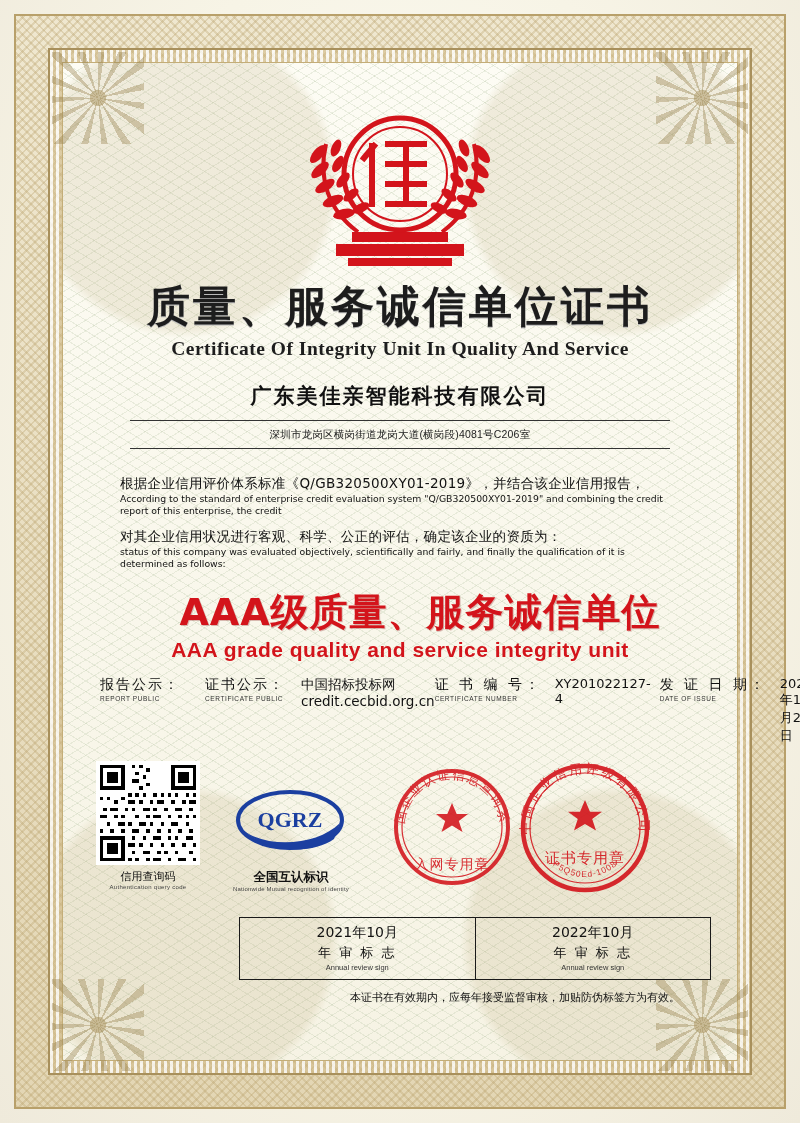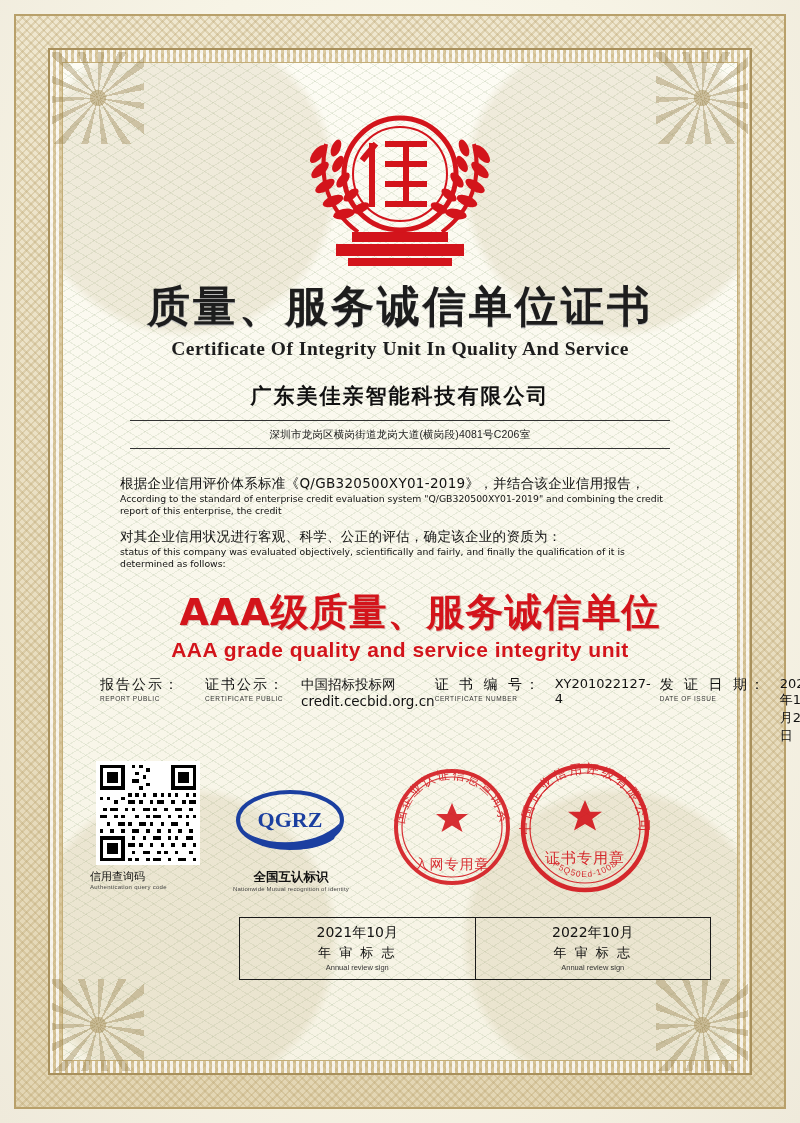--- a/index.html
+++ b/index.html
@@ -136,21 +136,21 @@
 
   
   .badges{
     margin-top:16px;width:620px;height:150px;position:relative;
   }
   .qr{
     position:absolute;left:6px;top:0;width:104px;height:104px;
     background:#fff;
   }
   .qr svg{display:block;}
-  .qr-cap{position:absolute;left:0;top:108px;width:116px;text-align:left;}
+  .qr-cap{position:absolute;left:0;top:108px;width:116px;text-align:center;}
   .qr-cap .c1{font-size:11px;color:#111;font-family:"DejaVu Sans", sans-serif;}
   .qr-cap .c2{font-size:6px;color:#444;letter-spacing:.3px;}
 
   .qgrz{position:absolute;left:140px;top:18px;width:120px;height:82px;}
   .qgrz-cap{position:absolute;left:128px;top:108px;width:146px;text-align:center;}
   .qgrz-cap .c1{font-size:12.5px;font-weight:bold;color:#111;font-family:"DejaVu Sans", sans-serif;}
   .qgrz-cap .c2{font-size:6px;color:#444;letter-spacing:.2px;}
 
   .seal1{position:absolute;left:292px;top:-4px;}
   .seal2{position:absolute;left:420px;top:-8px;}
@@ -492,16 +492,17 @@
         <div class="a3">Annual review sign</div>
       </div>
       <div class="ann-box">
         <div class="a1">2022年10月</div>
         <div class="a2">年 审 标 志</div>
         <div class="a3">Annual review sign</div>
       </div>
     </div>
 
     <div class="note">
+      <div class="n-cn">本证书在有效期内，应每年接受监督审核，加贴防伪标签方为有效。</div>
     </div>
 
   </div>
 </div>
 
 </body></html>

